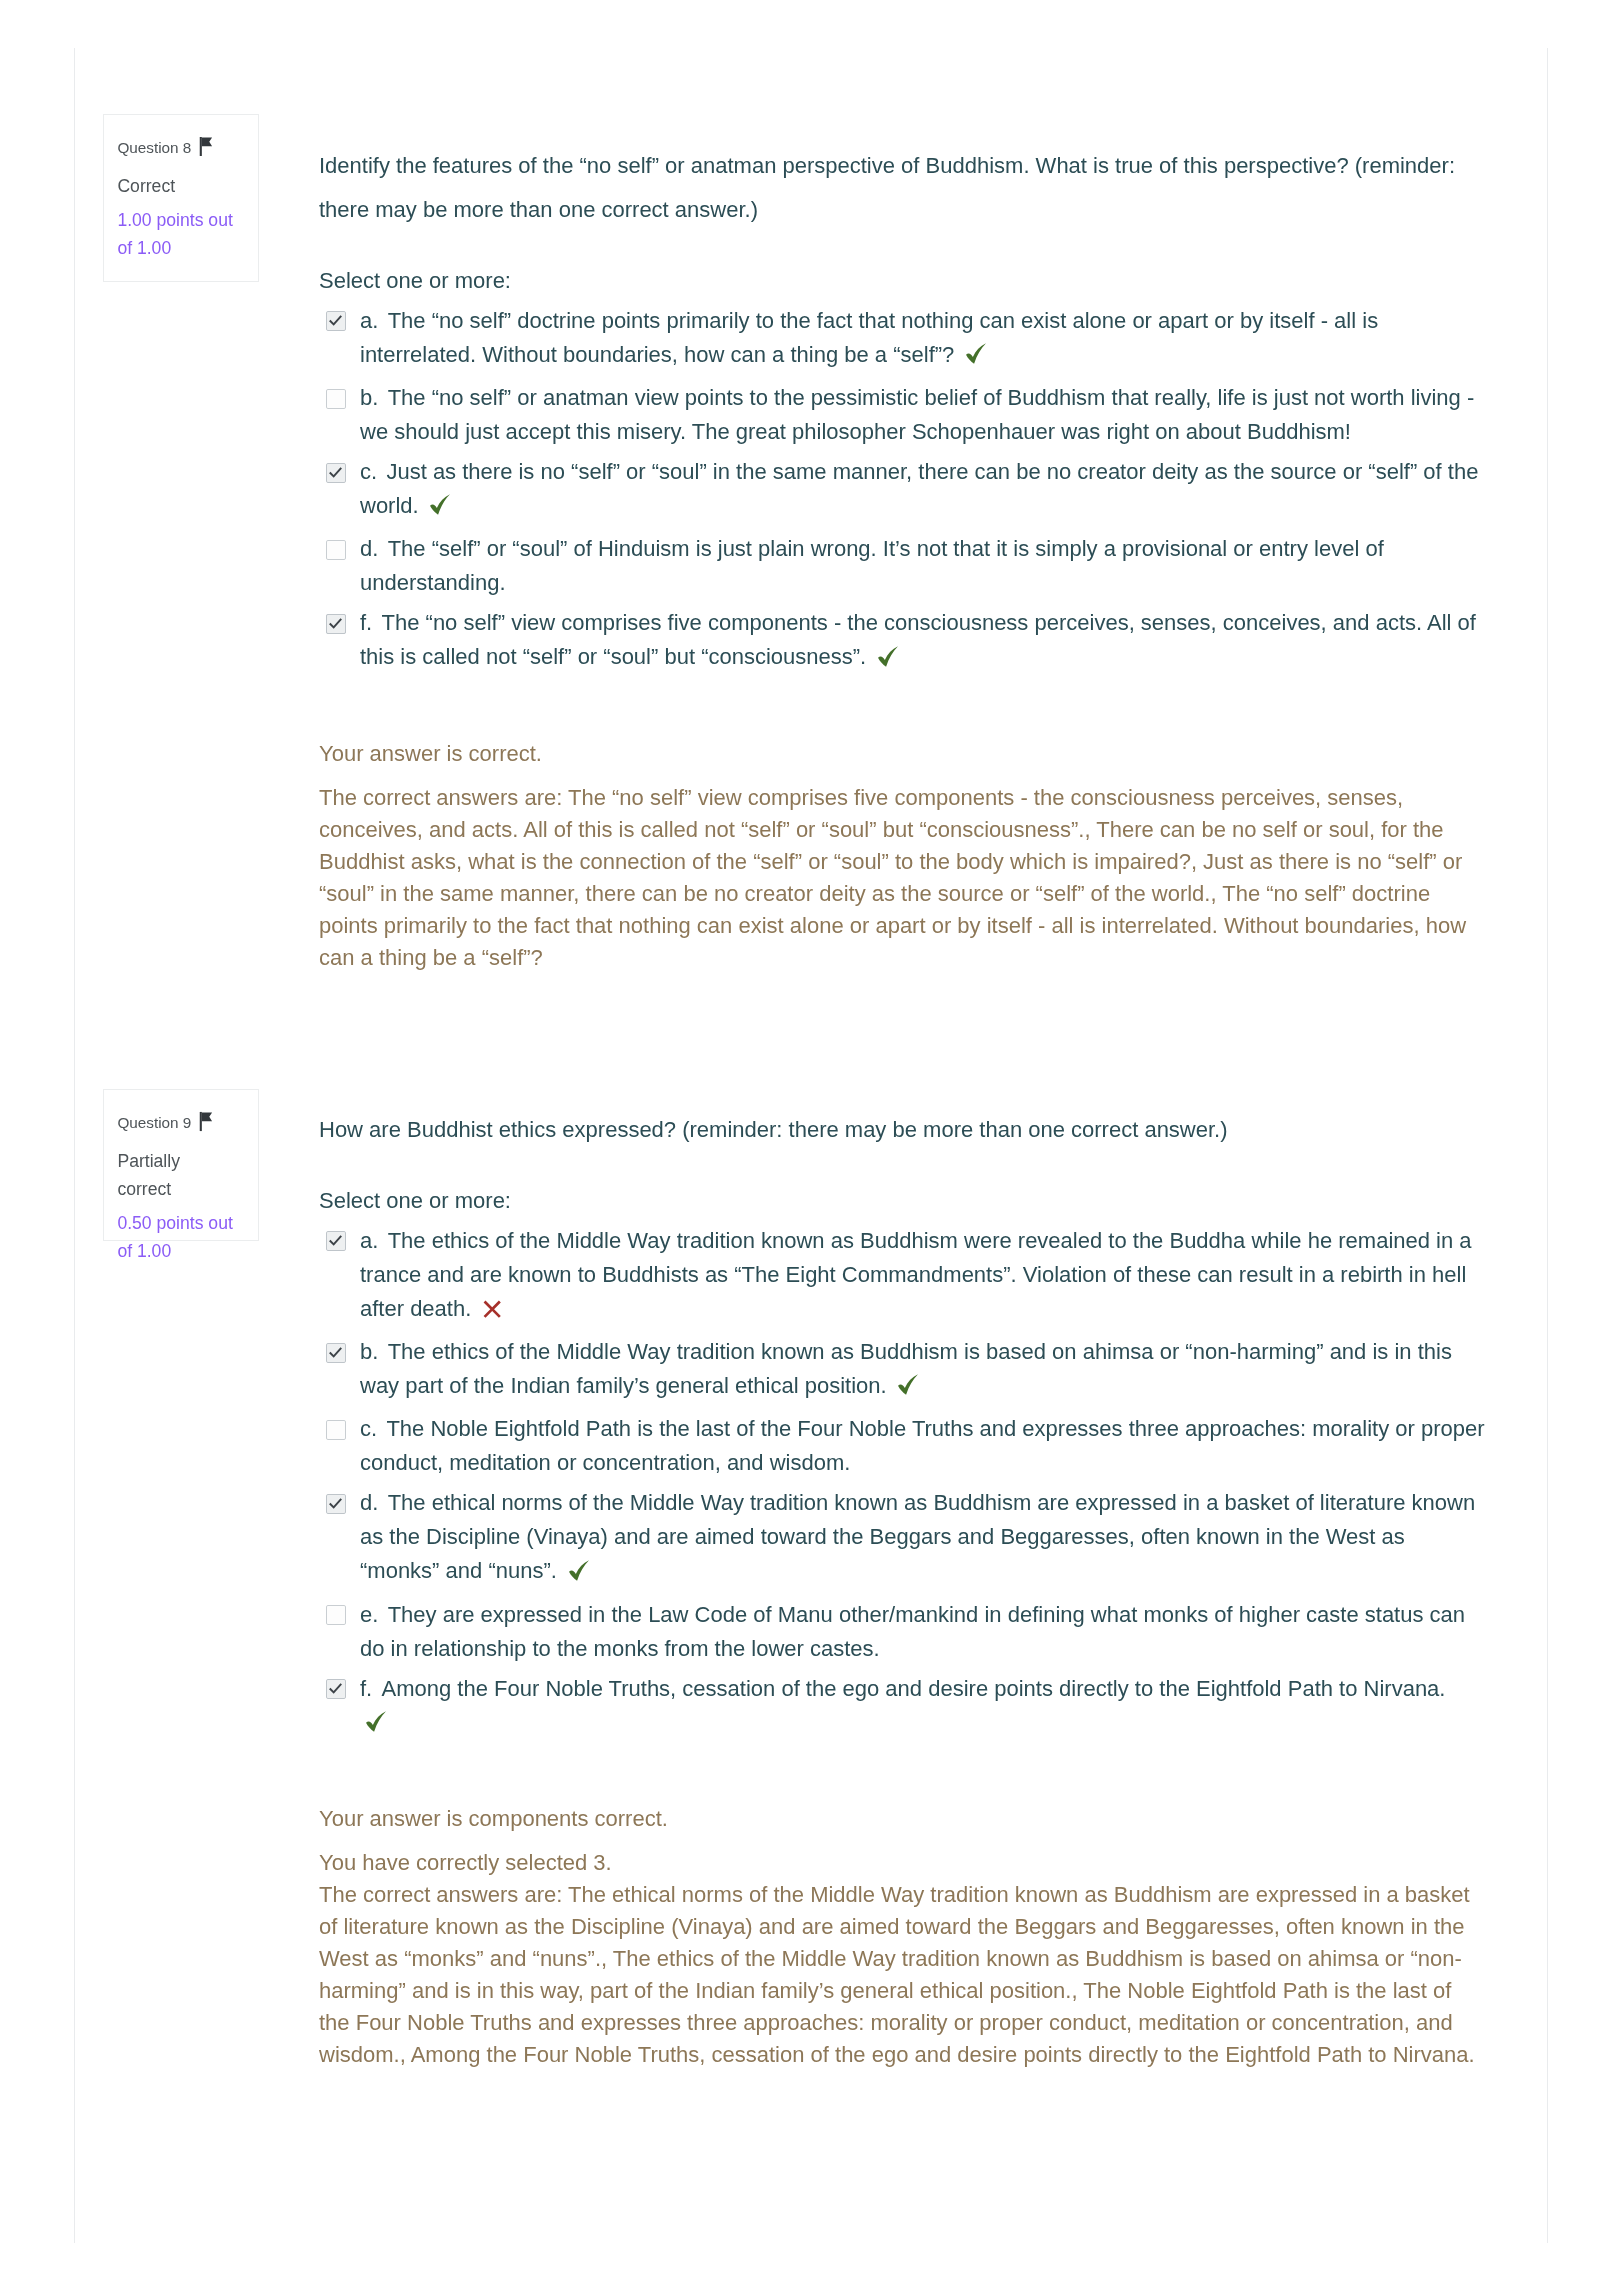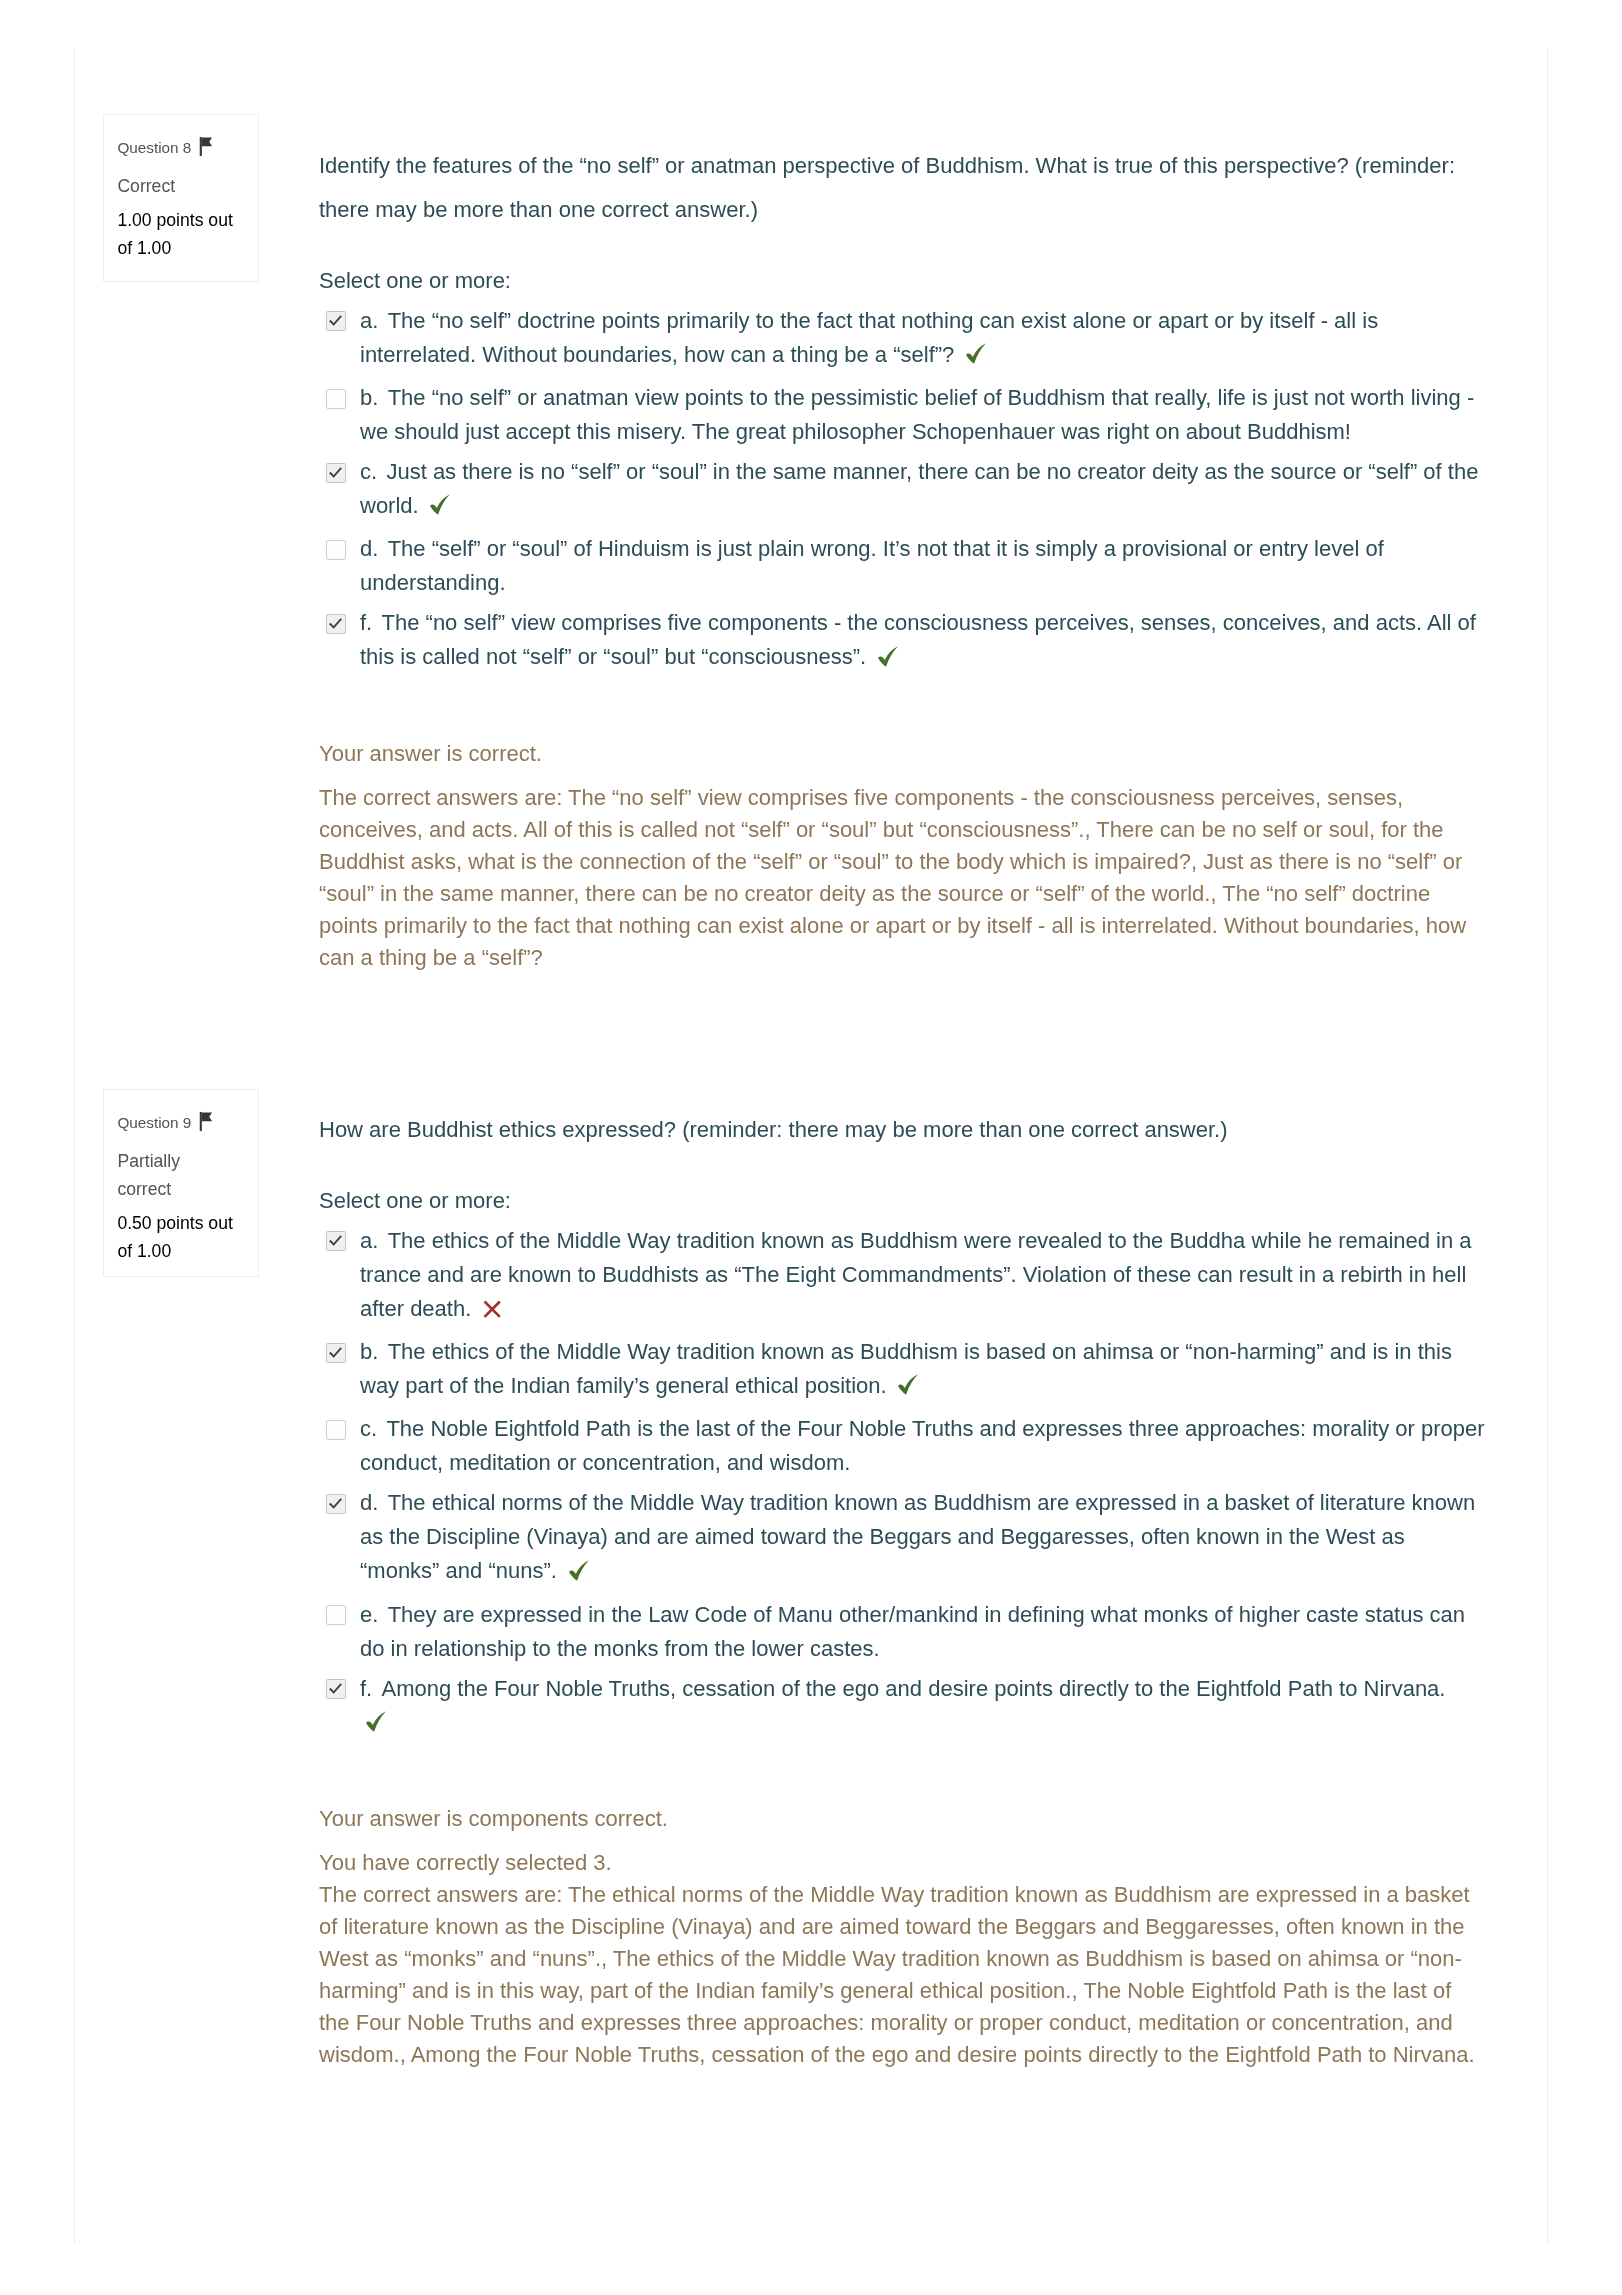--- a/index.html
+++ b/index.html
@@ -12,21 +12,21 @@
   .qblock{position:absolute;left:0;width:1623px;}
 
   
   .qinfo{position:absolute;width:156px;box-sizing:border-box;
          border:0.9px solid #ebedee;background:#ffffff;padding:19px 23px 10.6px 13.4px;}
   .qinfo .row{font-size:17.6px;line-height:28px;color:#6e7377;}
   .qinfo .num{color:#4e5458;white-space:nowrap;font-size:15.3px;}
   .qinfo .num .lbl{}
   .qinfo .num .flag{display:inline-block;vertical-align:-3.7px;margin-left:0.9px;}
   .qinfo .state{margin-top:6px;color:#4e5458;}
-  .qinfo .mark{margin-top:6.5px;color:#000000;}
+  .qinfo .mark{margin-top:6.5px;color:#8b5cf6;}
 
   
   .qcontent{position:absolute;left:319px;width:1167px;}
   .qtext{font-size:22px;line-height:44px;color:#2c4d55;}
   .prompt{font-size:22px;line-height:32px;color:#2c4d55;margin-top:33px;}
   ol.opts{list-style:none;margin:0;padding:0;margin-top:7px;}
   ol.opts li{position:relative;padding-left:41px;font-size:22px;line-height:34px;
              color:#2c4d55;margin-bottom:6px;}
   .cbox{position:absolute;left:7.4px;top:7.4px;width:20px;height:20px;
         border:1.4px solid #c9ced2;border-radius:1.9px;background:#fdfdfd;box-sizing:border-box;
@@ -100,21 +100,21 @@
         </ol>
       <div class="feedback">
         <div class="fbhead">Your answer is correct.</div>
         <div class="fbbody">The correct answers are: The “no self” view comprises five components - the consciousness perceives, senses, conceives, and acts. All of this is called not “self” or “soul” but “consciousness”., There can be no self or soul, for the Buddhist asks, what is the connection of the “self” or “soul” to the body which is impaired?, Just as there is no “self” or “soul” in the same manner, there can be no creator deity as the source or “self” of the world., The “no self” doctrine points primarily to the fact that nothing can exist alone or apart or by itself - all is interrelated. Without boundaries, how can a thing be a “self”?</div>
       </div>
     </div>
   </div>
 
   <div class="qblock" style="top:1089px">
 
-    <div class="qinfo" style="left:103px;top:0;height:188px">
+    <div class="qinfo" style="left:103px;top:0;height:152px">
       <div class="row num">
         <span class="lbl">Question 9</span>
         <span class="flag">
           <svg viewBox="0 0 28 34" width="17.6" height="21" aria-hidden="true">
             <path d="M4.2 1.5 h3.4 v31 h-3.4 z" fill="#33383c"></path>
             <path d="M7.6 2.5 h16.6 l-4.6 7.0 4.6 7.1 H7.6 z" fill="#33383c"></path>
           </svg>
         </span>
       </div>
       <div class="row state">Partially correct</div>

